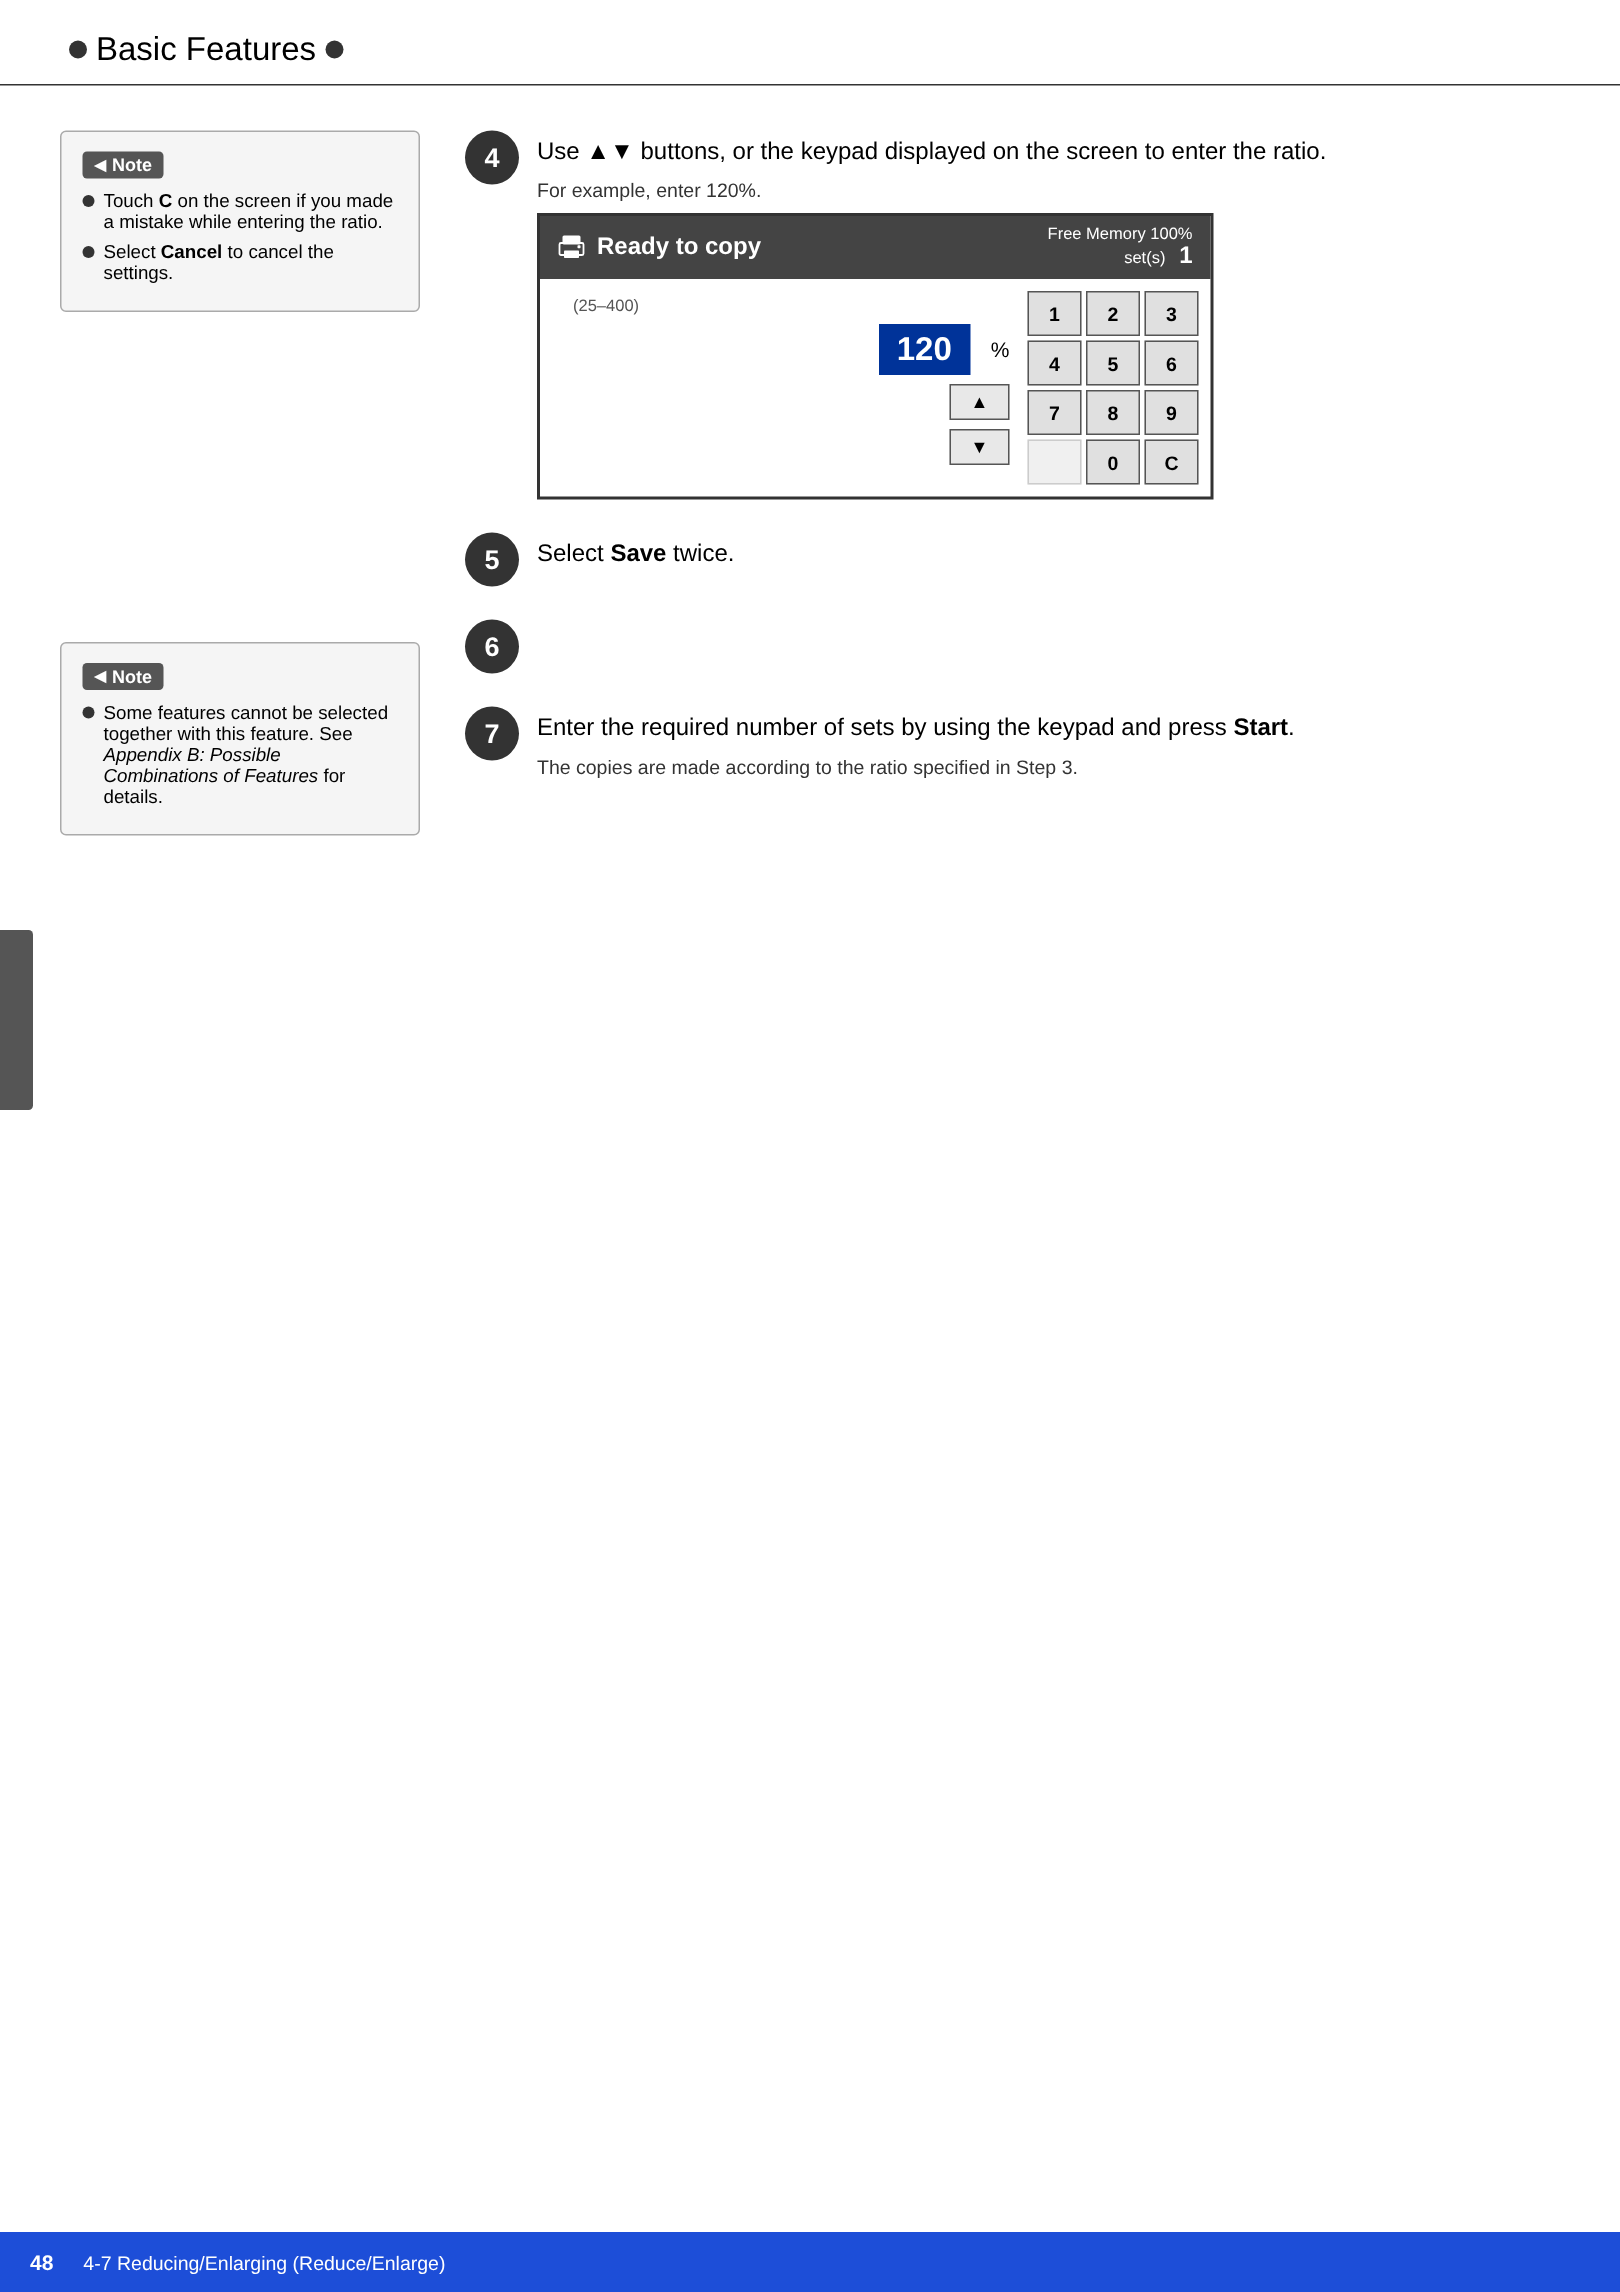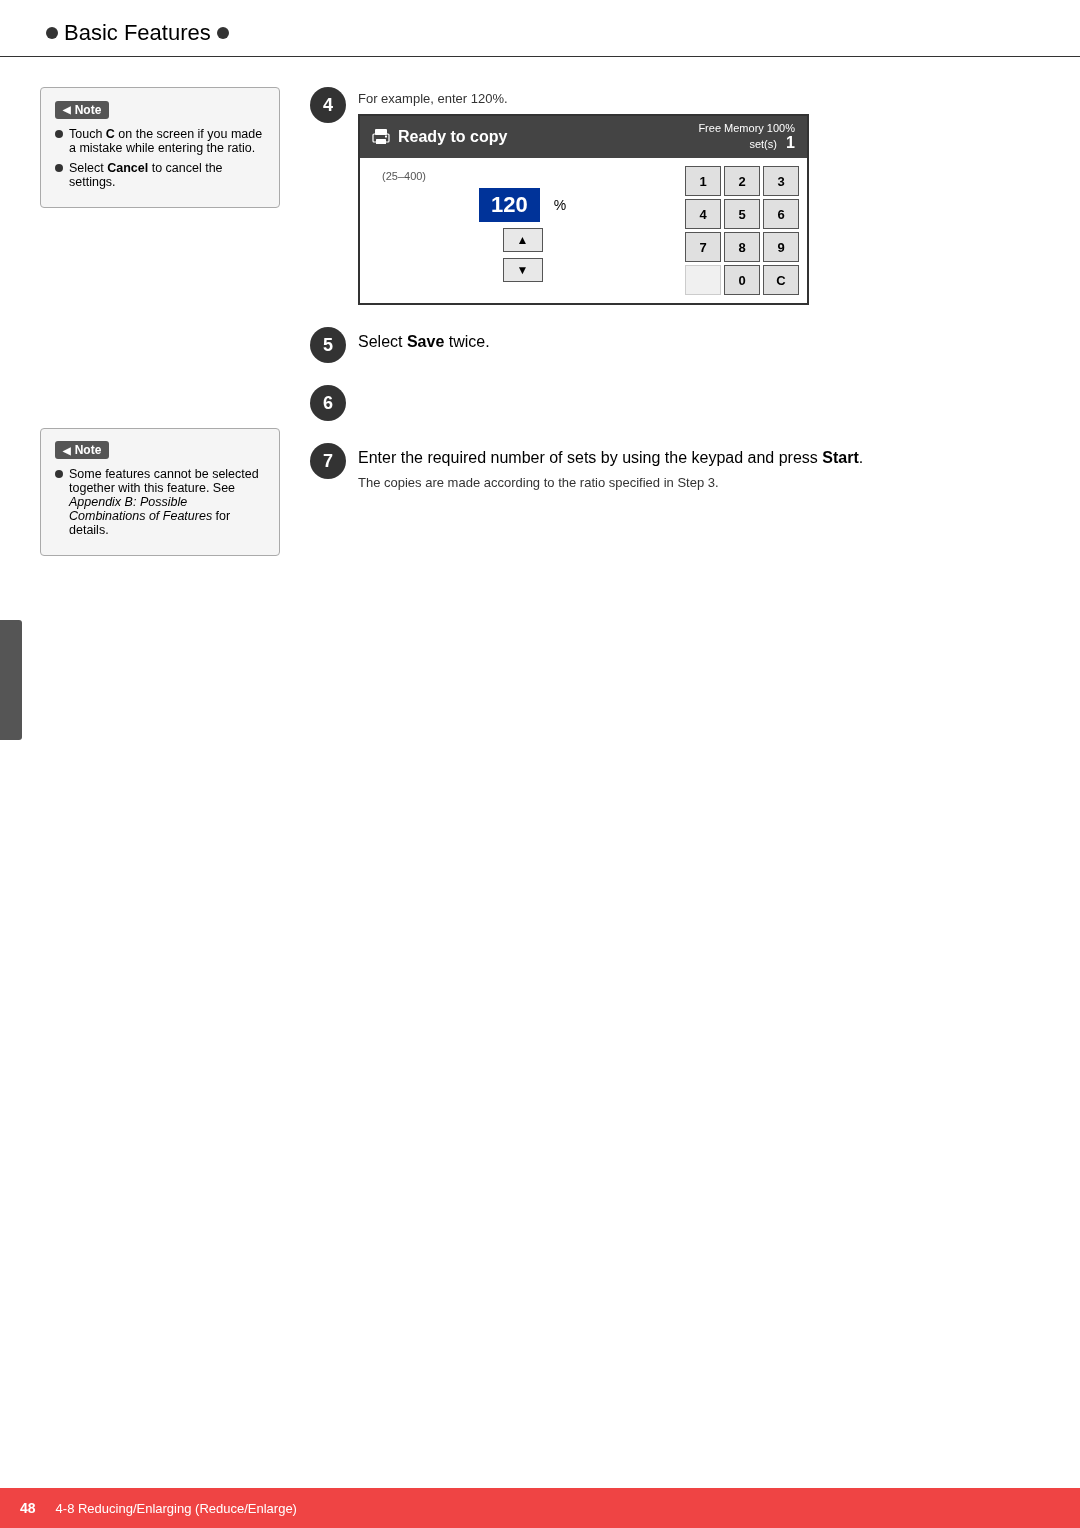--- a/index.html
+++ b/index.html
@@ -183,21 +183,21 @@
     }
     .screen-body {
       display: flex;
       padding: 8px;
       gap: 8px;
     }
     .screen-input-area {
       flex: 1;
       display: flex;
       flex-direction: column;
-      align-items: center;
+      align-items: flex-end;
       padding: 4px;
       gap: 6px;
     }
     .range-hint {
       font-size: 11px;
       color: #555;
       align-self: flex-start;
       margin-left: 10px;
     }
     .input-value-row {
@@ -252,21 +252,21 @@
       margin-bottom: 4px;
     }
 
     
     .footer {
       position: absolute;
       bottom: 0;
       left: 0;
       right: 0;
       height: 40px;
-      background: #ef4444;
+      background: #1d4ed8;
       display: flex;
       align-items: center;
       padding: 0 20px;
       gap: 20px;
     }
     .footer-page {
       color: #fff;
       font-size: 14px;
       font-weight: bold;
     }
@@ -321,20 +321,23 @@
 
   </div>
 
   <div class="right-col">
 
     <div class="step-item">
       <div class="step-circle">
         <span>4</span>
       </div>
       <div class="step-content">
+        <div class="step-title">
+          Use ▲▼ buttons, or the keypad displayed on the screen to enter the ratio.
+        </div>
         <div class="for-example">For example, enter 120%.</div>
 
         <div class="screen-mockup">
 
           <div class="screen-header">
             <div class="screen-header-title">
 
               <svg class="printer-icon" viewBox="0 0 18 18" fill="white">
                 <rect x="3" y="1" width="12" height="6" rx="1"></rect>
                 <rect x="1" y="6" width="16" height="8" rx="1" fill="none" stroke="white" stroke-width="1.2"></rect>
@@ -417,14 +420,14 @@
         <div style="font-size:13px; color:#333; margin-top:4px;">The copies are made according to the ratio specified in Step 3.</div>
       </div>
     </div>
 
   </div>
 
 </div>
 
 <div class="footer">
   <span class="footer-page">48</span>
-  <span class="footer-text">4-8  Reducing/Enlarging (Reduce/Enlarge)</span>
+  <span class="footer-text">4-7  Reducing/Enlarging (Reduce/Enlarge)</span>
 </div>
 
 </body></html>

